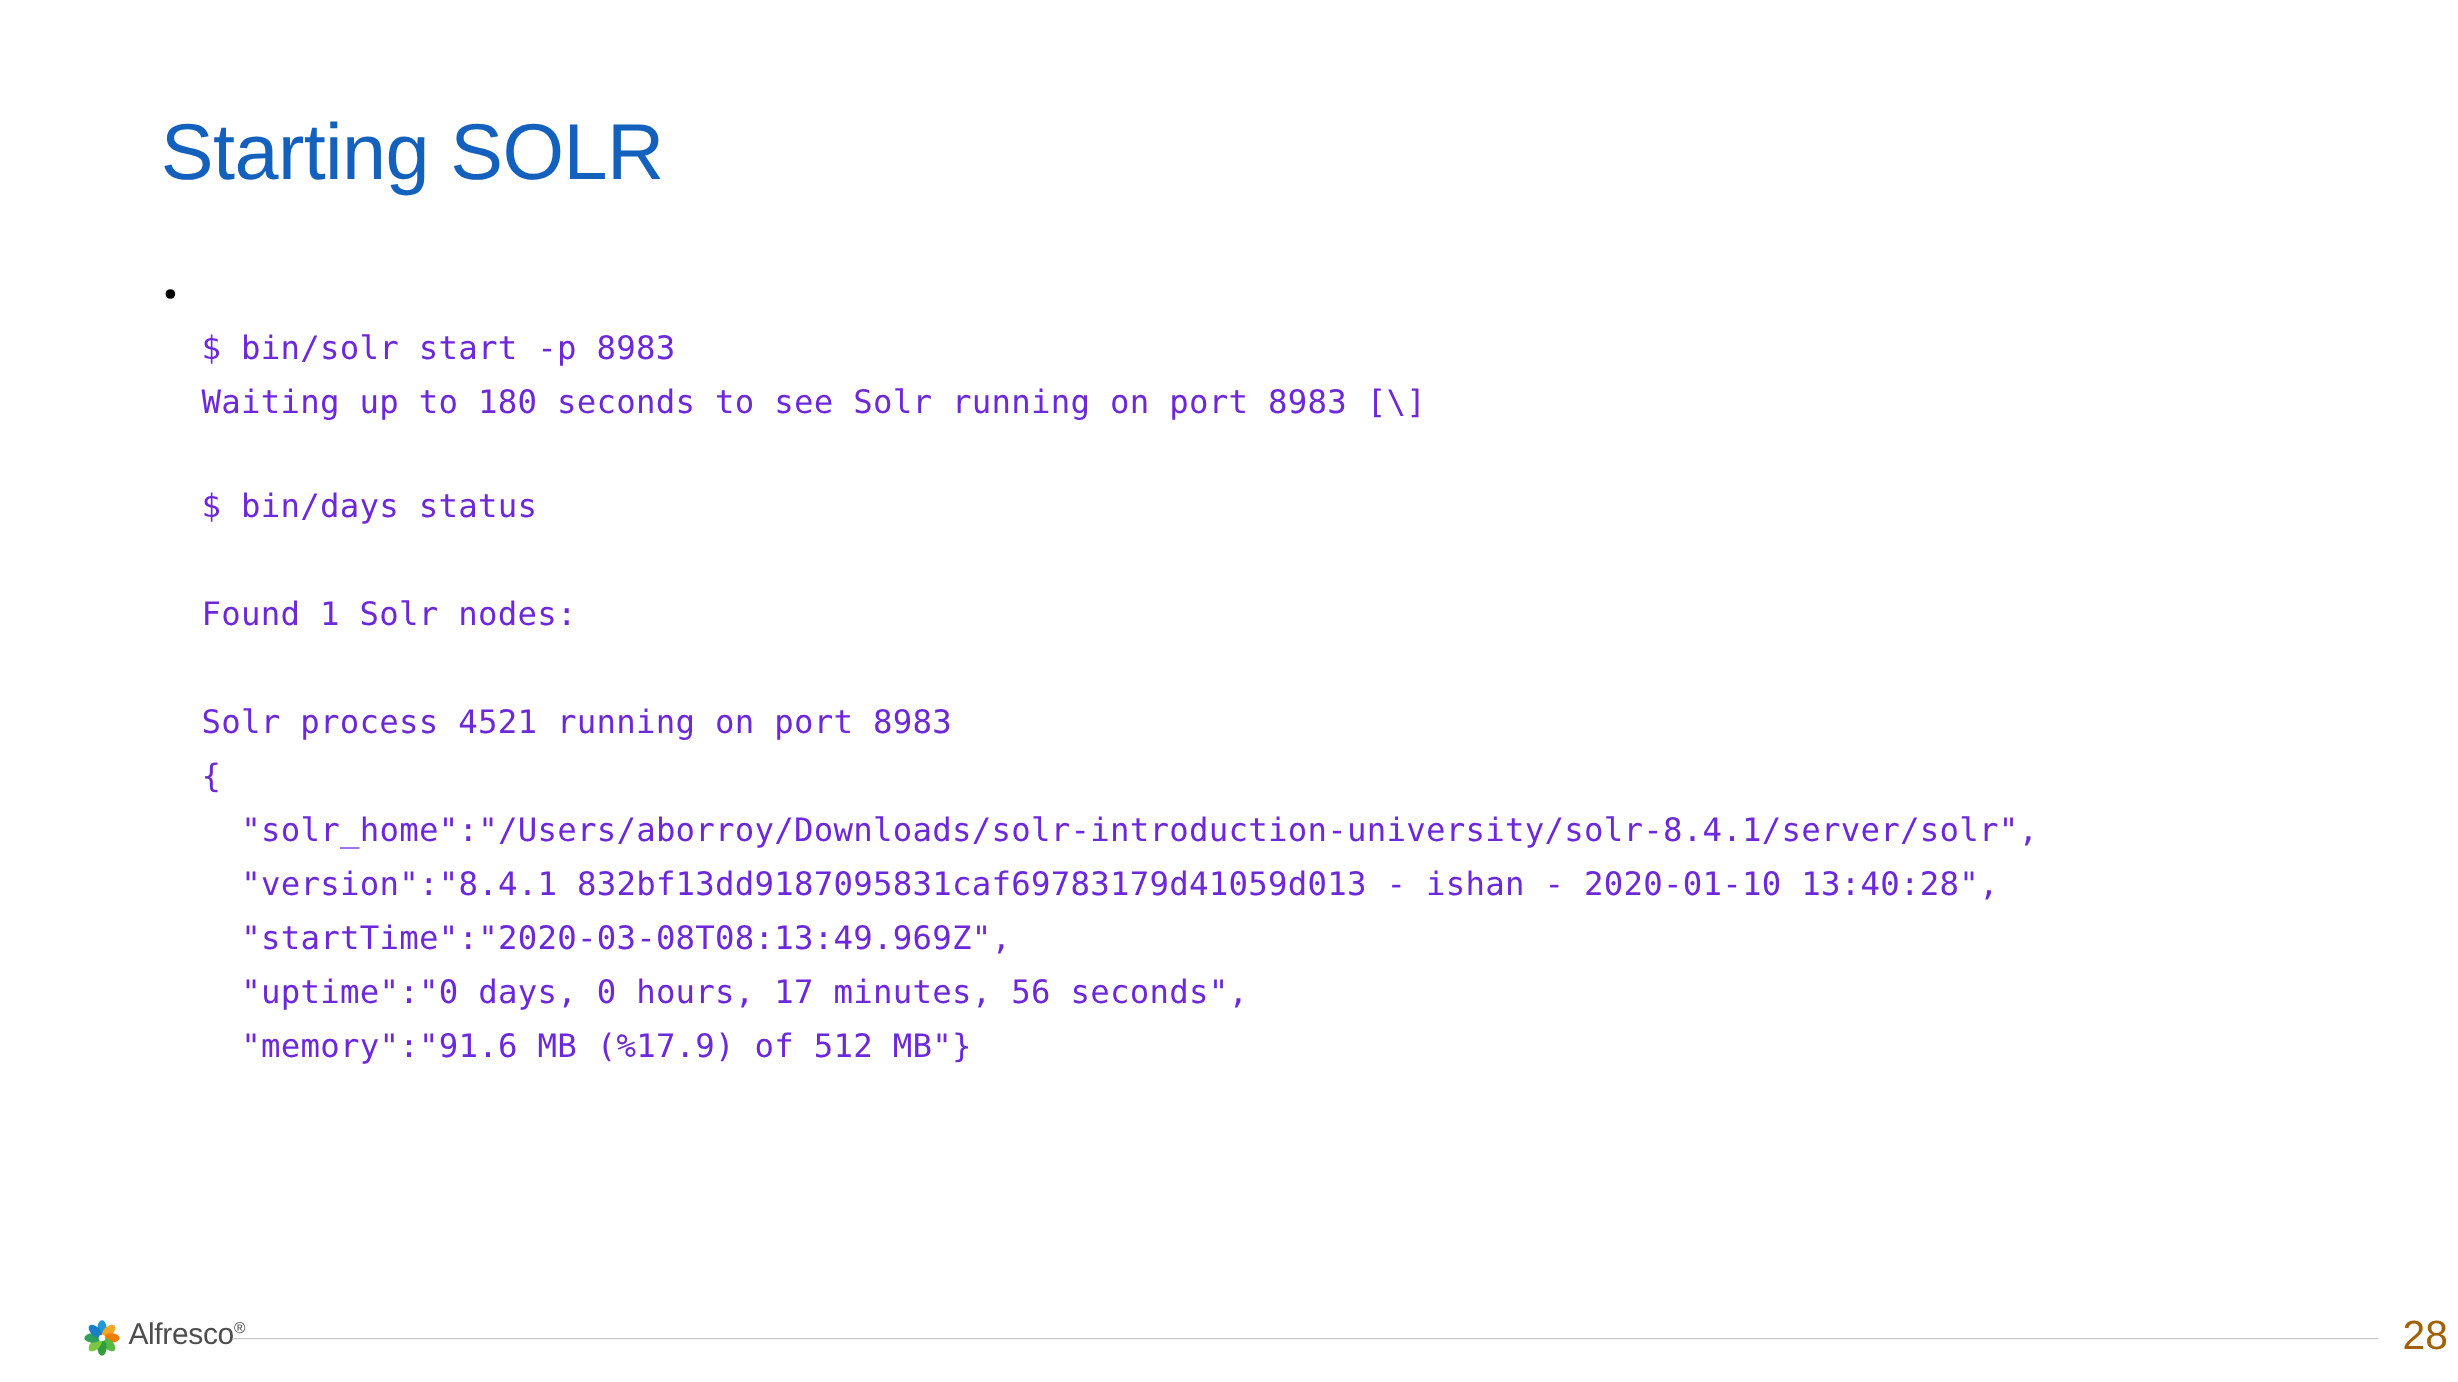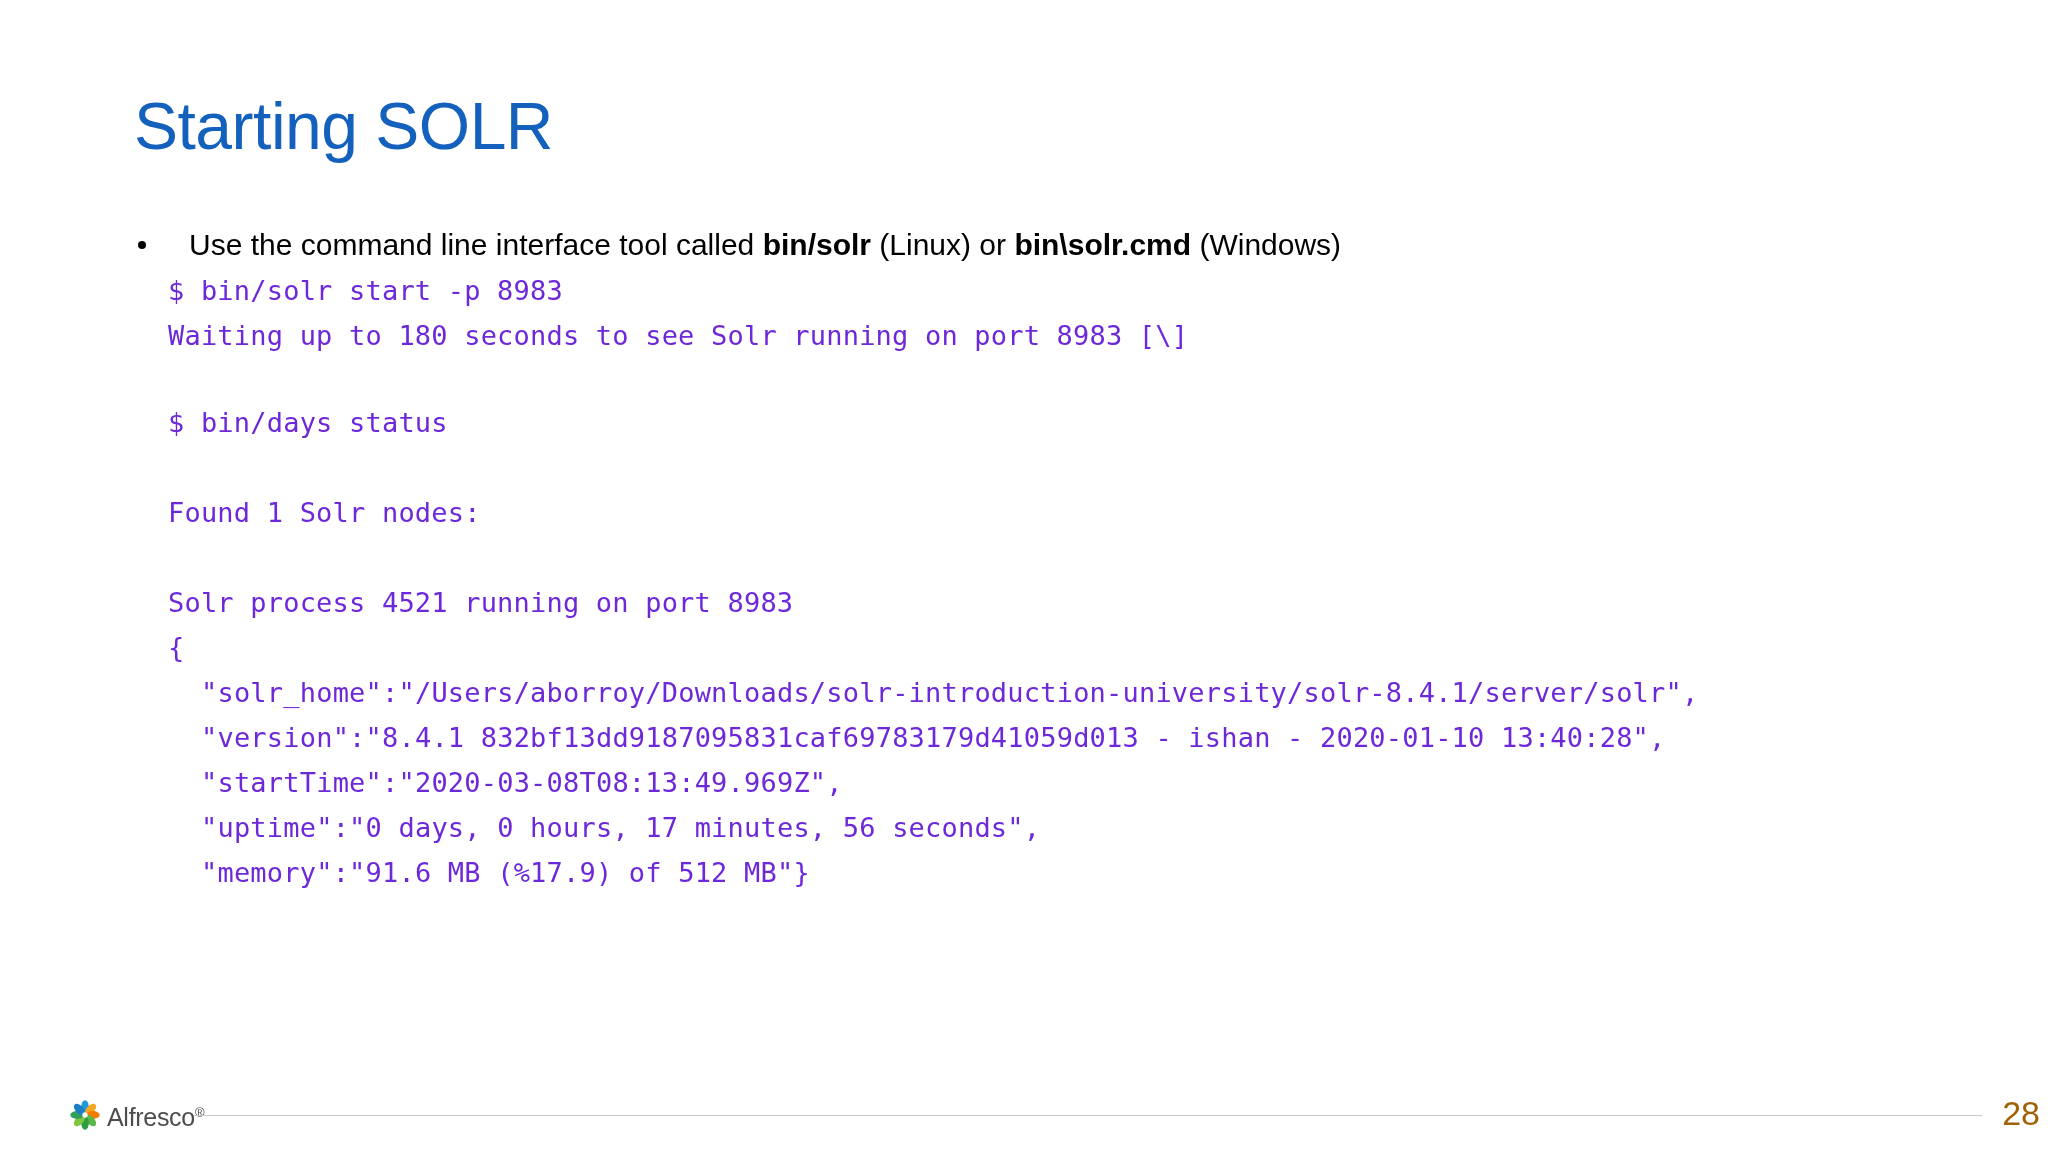--- a/index.html
+++ b/index.html
@@ -104,21 +104,21 @@
     left: 0;
     bottom: 0;
     width: 2048px;
     height: 80px;
   }
   .footer-logo {
     position: absolute;
     left: 54px;
     bottom: 22px;
     display: flex;
-    align-items: flex-end;
+    align-items: flex-start;
     gap: 7px;
   }
   .footer-logo-mark {
     width: 30px;
     height: 30px;
     flex: 0 0 30px;
   }
   .footer-logo-text {
     font-family: "Liberation Sans", sans-serif;
     font-size: 25px;
@@ -158,21 +158,20 @@
 <body>
 
 <div class="slide">
 
   <div class="slide-title">Starting SOLR</div>
 
   <div class="body-block">
 
     <div class="bullet-row">
       <span class="bullet-dot"></span>
-      <span class="bullet-text"><span>Use the command line interface tool called </span><b>bin/solr</b><span> (Linux) or </span><b>bin\solr.cmd</b><span> (Windows)</span></span>
     </div>
 
     <div class="code-line">$ bin/solr start -p 8983</div>
     <div class="code-line">Waiting up to 180 seconds to see Solr running on port 8983 [\]</div>
 
     <div class="spacer-md"></div>
 
 
     <div class="code-line">$ bin/days status</div>
     <div class="code-line blank"></div>

